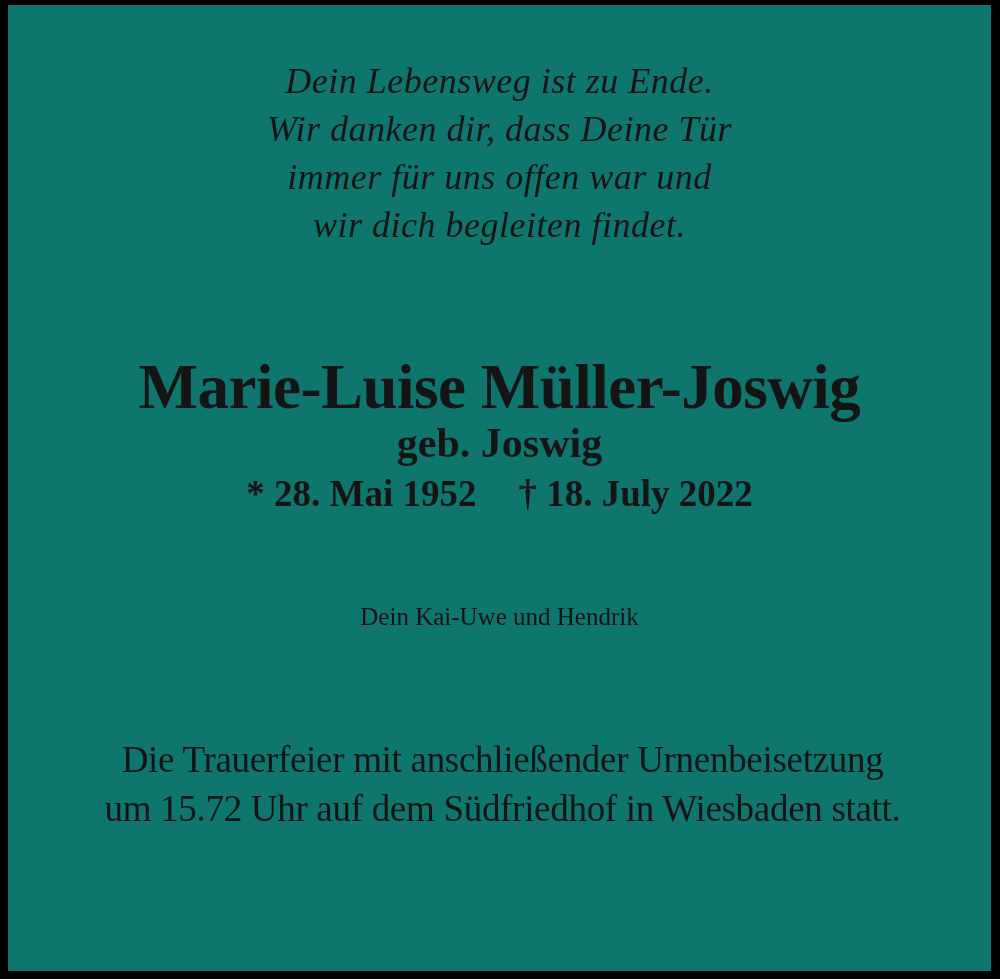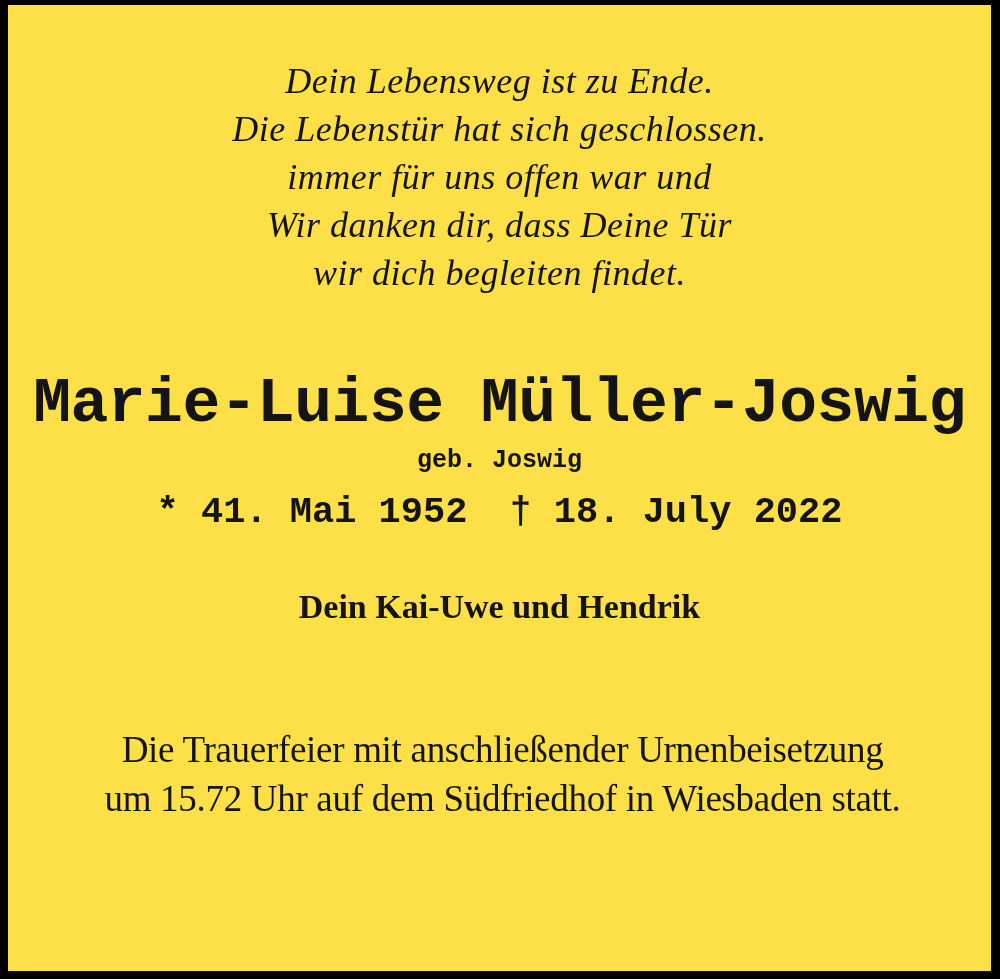--- a/index.html
+++ b/index.html
@@ -4,100 +4,98 @@
 <style>
   html, body {
     margin: 0;
     padding: 0;
     background: #ffffff;
   }
   .card {
     box-sizing: border-box;
     width: 1000px;
     height: 979px;
-    background: #fde047;
+    background: #0f766e;
     border-style: solid;
     border-color: #000000;
     border-width: 5px 9px 8px 8px;
     font-family: "Liberation Serif", "DejaVu Serif", serif;
     color: #141414;
     text-align: center;
     overflow: hidden;
   }
   .poem {
     margin-top: 52px;
     font-style: italic;
     font-size: 36px;
     line-height: 48px;
     letter-spacing: 0.5px;
   }
   .name-block {
-    margin-top: 76px;
-    font-family: Liberation Mono, monospace;
+    margin-top: 106px;
   }
   .deceased-name {
     font-size: 63px;
     font-weight: bold;
     line-height: 64px;
     letter-spacing: -0.5px;
   }
   .maiden-name {
     margin-top: 6px;
-    font-size: 25px;
+    font-size: 42px;
     font-weight: bold;
     line-height: 36px;
   }
   .life-dates {
     margin-top: 12px;
     font-size: 37px;
     font-weight: bold;
     line-height: 42px;
   }
   .life-dates .date-part {
     display: inline-block;
   }
   .life-dates .gap {
     display: inline-block;
     width: 42px;
   }
   .symbol {
     display: inline;
   }
   .family-signature {
-    margin-top: 54px;
-    font-size: 34px;
-    font-weight: bold;
+    margin-top: 82px;
+    font-size: 25px;
+    font-weight: normal;
     line-height: 40px;
   }
   .funeral-info {
     margin-top: 98px;
     font-size: 37px;
     line-height: 49px;
     letter-spacing: -0.3px;
     margin-left: 6px;
   }
 </style>
 </head>
 <body>
 
 <div class="card">
 
   <div class="poem">
     <div>Dein Lebensweg ist zu Ende.</div>
-    <div>Die Lebenstür hat sich geschlossen.</div>
+    <div>Wir danken dir, dass Deine Tür</div>
     <div>immer für uns offen war und</div>
-    <div>Wir danken dir, dass Deine Tür</div>
     <div>wir dich begleiten findet.</div>
   </div>
 
   <div class="name-block">
     <div class="deceased-name">Marie-Luise Müller-Joswig</div>
     <div class="maiden-name">geb. Joswig</div>
     <div class="life-dates">
-      <span class="date-part"><span class="symbol">*</span>&nbsp;<span>41. Mai 1952</span></span><span class="gap"></span><span class="date-part"><span class="symbol">†</span>&nbsp;<span>18. July 2022</span></span>
+      <span class="date-part"><span class="symbol">*</span>&nbsp;<span>28. Mai 1952</span></span><span class="gap"></span><span class="date-part"><span class="symbol">†</span>&nbsp;<span>18. July 2022</span></span>
     </div>
   </div>
 
   <div class="family-signature">Dein Kai-Uwe und Hendrik</div>
 
   <div class="funeral-info">
     <div>Die Trauerfeier mit anschließender Urnenbeisetzung</div>
     <div>um 15.72 Uhr auf dem Südfriedhof in Wiesbaden statt.</div>
   </div>
 

